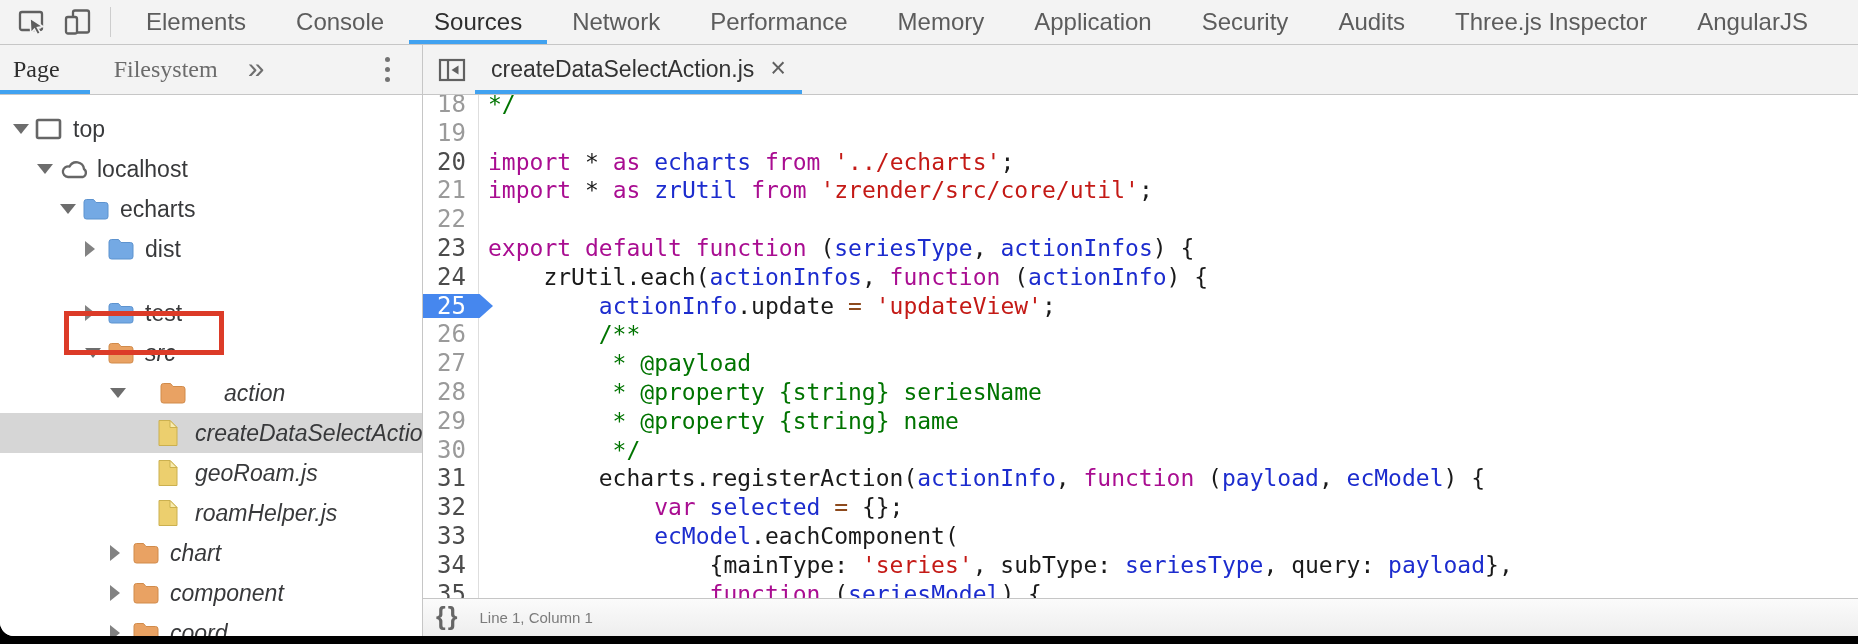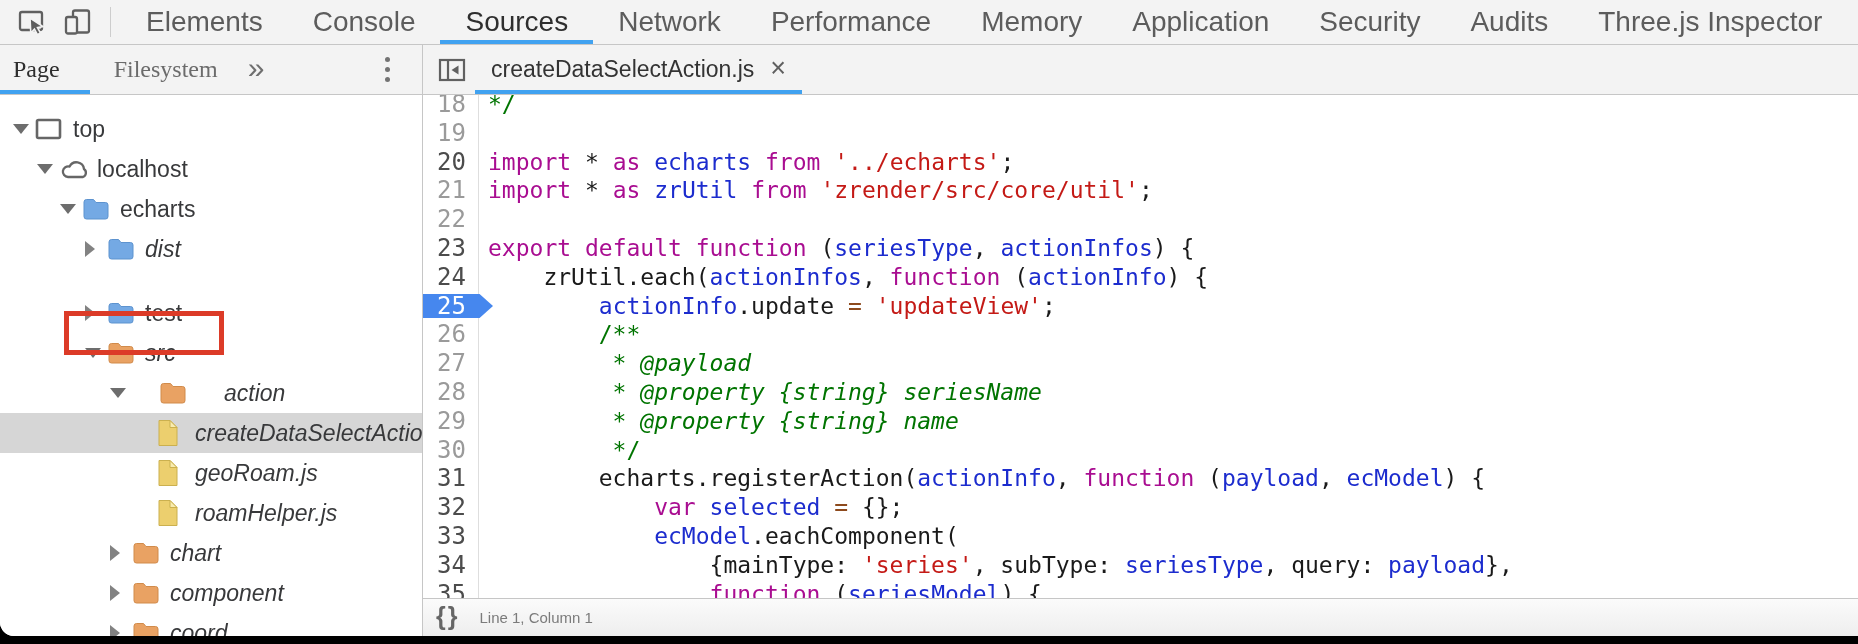--- a/index.html
+++ b/index.html
@@ -9,21 +9,21 @@
   .window { height:636px; background:#fff; border-bottom-left-radius:14px; overflow:hidden;
             display:flex; flex-direction:column; }
 
   
   .toolbar { height:45px; flex:none; background:#f3f3f3; border-bottom:1px solid #c6c6c6;
              display:flex; align-items:stretch; }
   .tool-icon-group { display:flex; align-items:center; padding-left:16px; }
   .tool-btn { width:32px; height:32px; display:flex; align-items:center; justify-content:center; margin-right:14px; }
   .v-divider { width:1px; height:30px; background:#cdcdcd; margin:auto 10px auto 2px; }
   .dt-tabs { display:flex; align-items:stretch; }
-  .dt-tab { display:flex; align-items:center; padding:0 25px; font-size:28px; color:#5c5c5c;
+  .dt-tab { display:flex; align-items:center; padding:0 25px; font-size:24px; color:#5c5c5c;
             position:relative; cursor:default; white-space:nowrap; }
   .dt-tab.active { color:#2e2e2e; }
   .dt-tab.active::after { content:""; position:absolute; left:0; right:0; bottom:0; height:4px;
             background:var(--accent); }
 
   
   .subbar { height:50px; flex:none; background:#f3f3f3; border-bottom:1px solid #c6c6c6; display:flex; }
   .panel-header { width:423px; flex:none; border-right:1px solid #c6c6c6; display:flex; align-items:stretch; }
   .side-tab { display:flex; align-items:center; padding:0 24px; font-size:24px; color:#6b6b6b; position:relative;font-family:Liberation Serif, serif; }
   .side-tab:first-child { padding-left:13px; padding-right:30px; }
@@ -67,21 +67,21 @@
   .g.bp { color:#fff; }
   .g .flag { position:absolute; left:0; top:2px; bottom:2px; width:70px;
              background:var(--breakpoint);
              clip-path:polygon(0 0, 56px 0, 70px 50%, 56px 100%, 0 100%); z-index:0; }
   .g .num { position:relative; z-index:1; }
   .ct { padding-left:9px; color:#1a1a1a; }
   .tok-k { color:var(--tok-keyword); }
   .tok-v { color:var(--tok-variable); }
   .tok-s { color:var(--tok-string); }
   .tok-c { color:var(--tok-comment); }
-  .tok-ci { color:var(--tok-comment); font-style:italic; }
+  .tok-ci { color:var(--tok-comment); }
   .tok-o { color:var(--tok-operator); }
   .tok-p { color:#1a1a1a; }
 
   
   .statusbar { height:38px; flex:none; border-top:1px solid #c6c6c6;
                background:linear-gradient(#fbfbfb,#eeeeee); display:flex; align-items:center; }
   .braces-btn { font-size:25px; color:#666; margin:0 6px 2px 13px; font-weight:bold; letter-spacing:2px; }
   .loc-text { font-size:15px; color:#7b7b7b; margin-left:14px; }
 
   svg { display:block; }
@@ -178,21 +178,21 @@
             <span class="tw">
               <i class="arr-open"></i>
             </span>
             <span class="tree-icon">
               <svg width="28" height="24" viewBox="0 0 28 24">
                 <path d="M2,5 q0,-2.5 2.5,-2.5 h7 l2.5,3 h9.5 q2.5,0 2.5,2.5 v11.5 q0,2.5 -2.5,2.5 h-19 q-2.5,0 -2.5,-2.5 z" fill="#74a9e4" stroke="#5d93cf" stroke-width="1"></path>
               </svg>
             </span>
             <span class="tree-label">echarts</span>
           </div>
-          <div class="tree-row" style="padding-left: 85px; font-style: italic;">
+          <div class="tree-row" style="padding-left: 85px;">
             <span class="tw">
               <i class="arr-closed"></i>
             </span>
             <span class="tree-icon">
               <svg width="28" height="24" viewBox="0 0 28 24">
                 <path d="M2,5 q0,-2.5 2.5,-2.5 h7 l2.5,3 h9.5 q2.5,0 2.5,2.5 v11.5 q0,2.5 -2.5,2.5 h-19 q-2.5,0 -2.5,-2.5 z" fill="#74a9e4" stroke="#5d93cf" stroke-width="1"></path>
               </svg>
             </span>
             <span class="tree-label">dist</span>
           </div>

